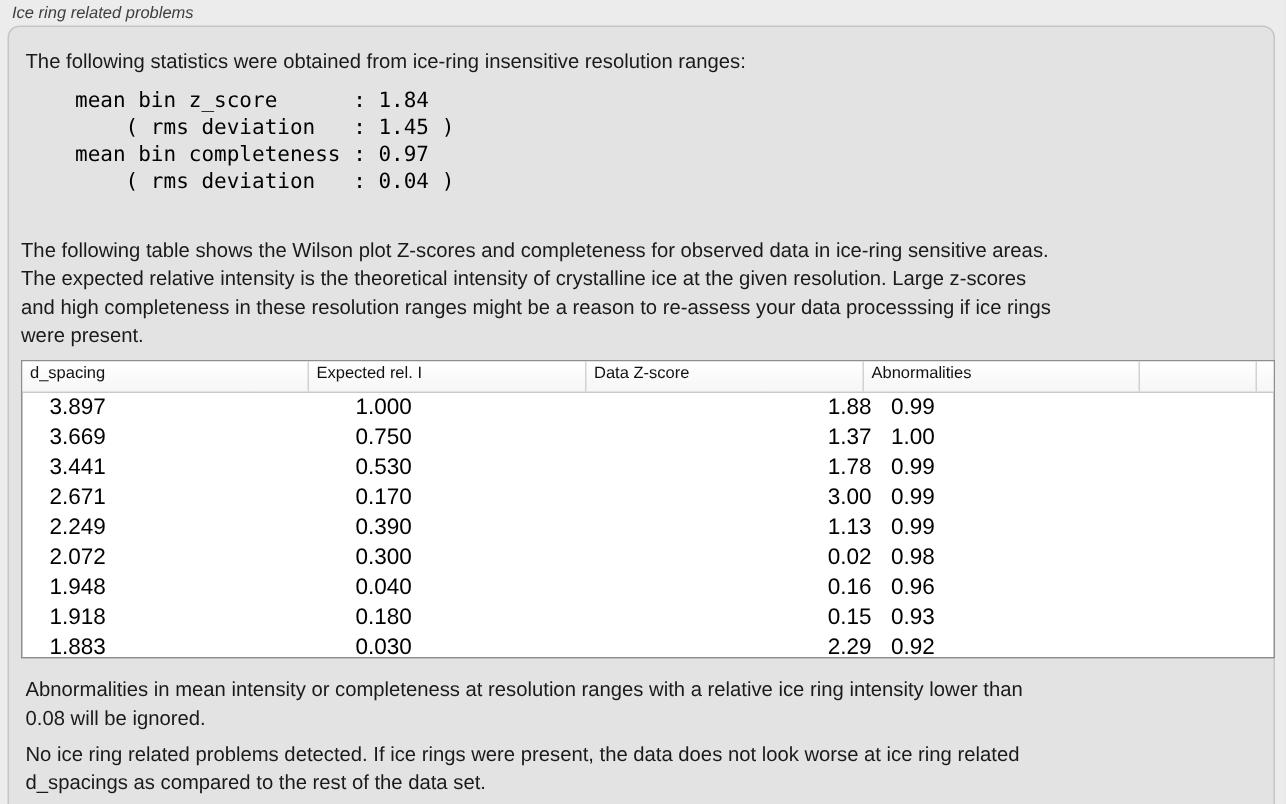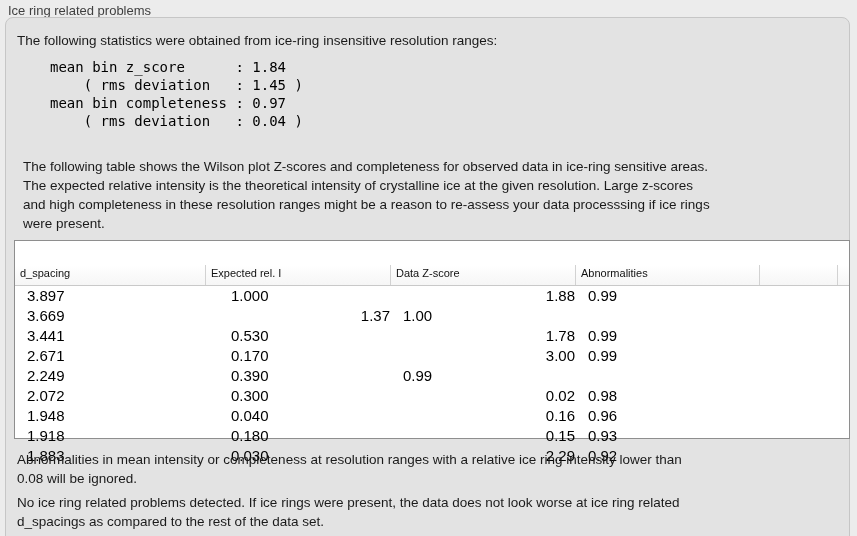--- a/index.html
+++ b/index.html
@@ -17,76 +17,75 @@
   *{margin:0;padding:0;box-sizing:border-box;}
   html,body{width:857px;height:536px;overflow:hidden;}
   body{
     background:var(--page_bg);
     font-family:"Liberation Sans","DejaVu Sans",sans-serif;
     color:var(--text);
     position:relative;
   }
   .group-label{
     position:absolute;left:8px;top:3px;
-    font-size:13px;color:var(--label);
+    font-size:11px;color:var(--label);font-style:italic;
   }
   .panel{
     position:absolute;left:5px;top:17px;width:845px;height:540px;
     background:var(--panel_bg);
     border:1px solid var(--panel_border);
     border-radius:8px;
   }
   .para{
     position:absolute;
     font-size:13.5px;line-height:19px;
     white-space:pre-line;
     color:var(--text);
   }
   .intro{left:11px;top:13px;}
-  .desc{left:17px;top:139px;}
+  .desc{left:8px;top:139px;}
   .note{left:11px;top:432px;}
   .conclusion{left:11px;top:475px;}
   .stats-pre{
     position:absolute;left:44px;top:40px;
     font-family:"DejaVu Sans Mono","Liberation Mono",monospace;
     font-size:14px;line-height:18px;
     white-space:pre;
     color:#000;
   }
   .table{
     position:absolute;left:8px;top:222px;width:836px;height:199px;
     background:var(--table_bg);
     border:1px solid var(--table_border);
   }
   .thead{
     display:flex;height:21px;
     background:linear-gradient(#ffffff,var(--header_bg));
     border-bottom:1px solid var(--header_line);
-    margin-top:24px;
   }
   .hcell{
     font-size:11px;line-height:16px;
     padding-left:5px;color:#111;
     overflow:hidden;white-space:nowrap;
   }
   .hcell + .hcell{border-left:1px solid var(--header_sep);}
   .hfill{flex:1 1 auto;border-left:1px solid var(--header_sep);}
   .tbody{position:relative;}
   .trow{display:flex;height:20px;}
   .cell{
     font-size:15px;line-height:20px;
     white-space:nowrap;overflow:hidden;
     color:#000;
   }
   .c0{width:190px;}
   .c1{width:185px;}
   .c2{width:185px;}
   .c3{width:184px;}
   .c4{width:78px;}
-  .cell.c0{padding-left:12px;}
+  .cell.c0{padding-left:12px;margin-left:6px;}
   .cell.c1{padding-left:26px;}
   .cell.c2{padding-left:17px;text-align:right;}
   .cell.c3{padding-left:13px;}
 </style>
 </head>
 <body>
 
 <div class="group-label">Ice ring related problems</div>
 
 <div class="panel">
@@ -114,38 +113,40 @@
       </div>
     <div class="tbody">
         <div class="trow">
           <div class="cell c0">3.897</div>
           <div class="cell c1">1.000</div>
           <div class="cell c2">1.88</div>
           <div class="cell c3">0.99</div>
         </div>
         <div class="trow">
           <div class="cell c0">3.669</div>
+          <div class="cell c1">0.750</div>
           <div class="cell c2">1.37</div>
           <div class="cell c3">1.00</div>
         </div>
         <div class="trow">
           <div class="cell c0">3.441</div>
           <div class="cell c1">0.530</div>
           <div class="cell c2">1.78</div>
           <div class="cell c3">0.99</div>
         </div>
         <div class="trow">
           <div class="cell c0">2.671</div>
           <div class="cell c1">0.170</div>
           <div class="cell c2">3.00</div>
           <div class="cell c3">0.99</div>
         </div>
         <div class="trow">
           <div class="cell c0">2.249</div>
           <div class="cell c1">0.390</div>
+          <div class="cell c2">1.13</div>
           <div class="cell c3">0.99</div>
         </div>
         <div class="trow">
           <div class="cell c0">2.072</div>
           <div class="cell c1">0.300</div>
           <div class="cell c2">0.02</div>
           <div class="cell c3">0.98</div>
         </div>
         <div class="trow">
           <div class="cell c0">1.948</div>

